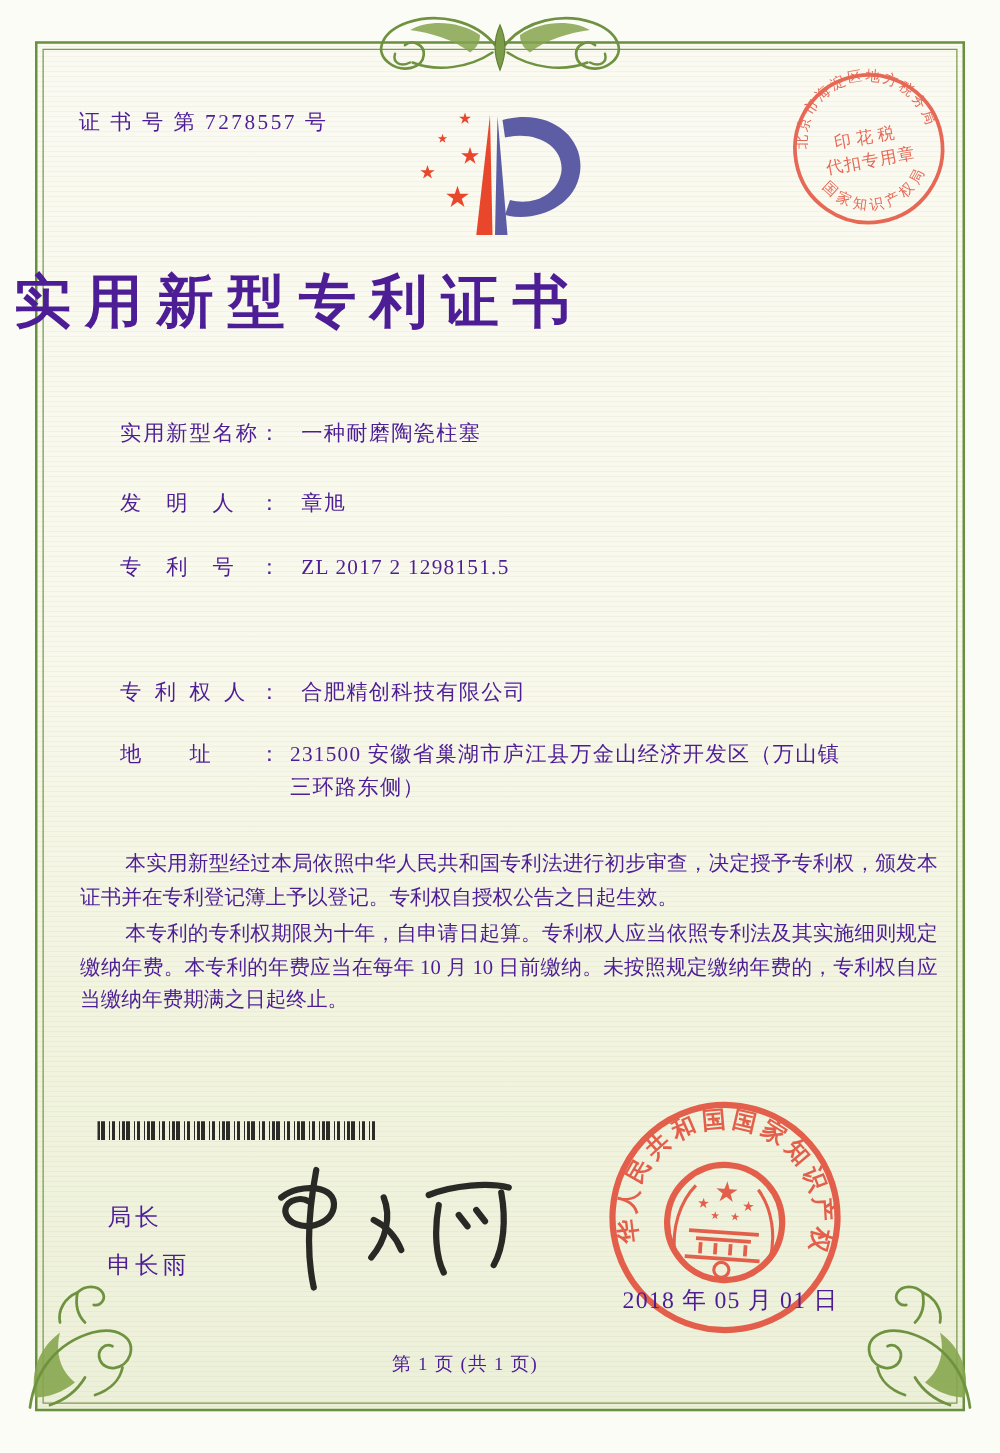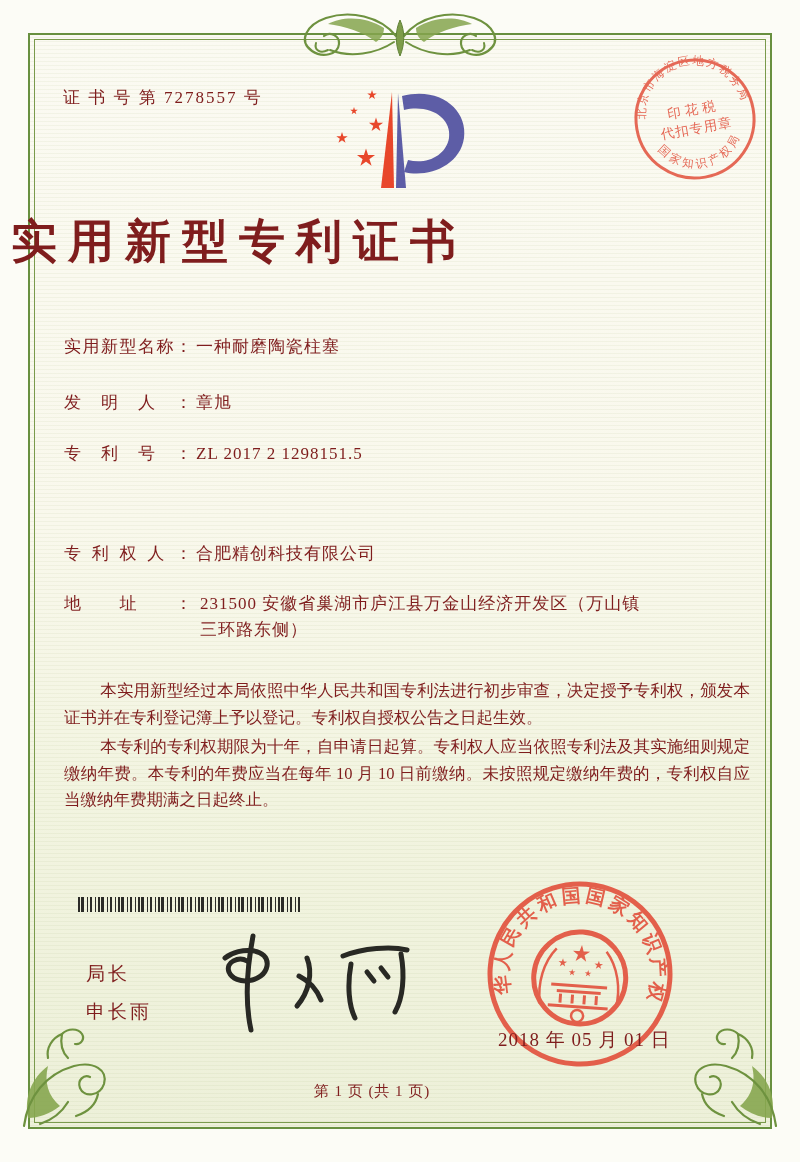--- a/index.html
+++ b/index.html
@@ -1,20 +1,20 @@
 <!DOCTYPE html>
 <html><head>
 <meta charset="utf-8">
 <style>
   html,body{margin:0;padding:0;}
   #page{
     position:relative; width:800px; height:1162px; overflow:hidden;
     background:#fcfcf6;
     font-family:"Liberation Serif","DejaVu Serif",serif;
-    color:#7f1d1d;
+    color:#4c1d95;
   }
   
   .paper{
     position:absolute; left:28px; top:33px; right:28px; bottom:33px;
     background:linear-gradient(180deg,#fbfaf2 0%,#f9f8ec 45%,#f2f4e0 70%,#edf0d9 100%);
   }
   .paper::after{
     content:""; position:absolute; inset:0;
     background:repeating-linear-gradient(180deg, rgba(140,160,90,.08) 0 1px, rgba(0,0,0,0) 1px 4px);
   }
@@ -29,22 +29,23 @@
   .abs{position:absolute;}
   .certno{left:63px; top:86px; font-size:17px; letter-spacing:2px;}
   .title{
     left:0; right:0; top:211px; text-align:left;
     font-size:46px; font-weight:bold; letter-spacing:11px; padding-left:11px;
   }
   .row{left:64px; right:52px; font-size:17px; line-height:26px;}
   .flabel{
     display:inline-block; width:128px; text-align:justify; text-align-last:justify;
     vertical-align:top;
-  }
-  .fvalue{display:inline-block; margin-left:4px; vertical-align:top; letter-spacing:1px;}
+    margin-left:32px;
+  }
+  .fvalue{display:inline-block; margin-left:17px; vertical-align:top; letter-spacing:1px;}
   .addr-lines{display:inline-block; margin-left:8px; vertical-align:top; max-width:545px; letter-spacing:1px;}
   .grant-no-group{position:absolute; left:394px; top:0;}
   .body-text{left:64px; right:50px; top:678px; font-size:16.5px; line-height:26.5px; text-align:justify;}
   .body-text p{margin:0 0 3px 0; text-indent:2.2em;}
   .barcode{
     left:78px; top:897px; width:222px; height:15px;
     background:repeating-linear-gradient(90deg,
       #2b2b27 0 2px, rgba(0,0,0,0) 2px 3px,
       #2b2b27 3px 6px, rgba(0,0,0,0) 6px 9px,
       #2b2b27 9px 10px, rgba(0,0,0,0) 10px 12px,

